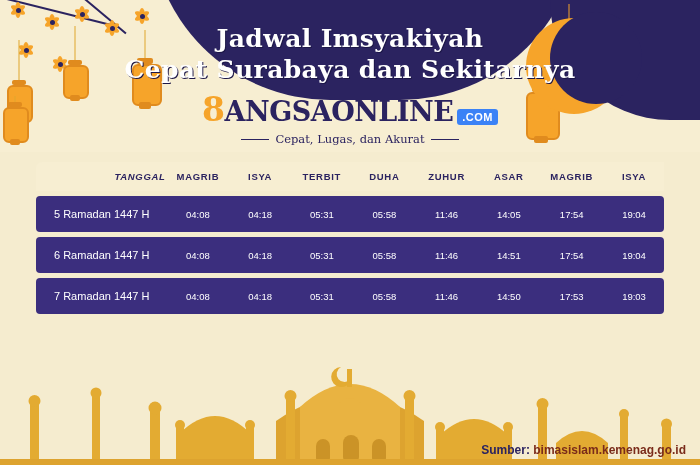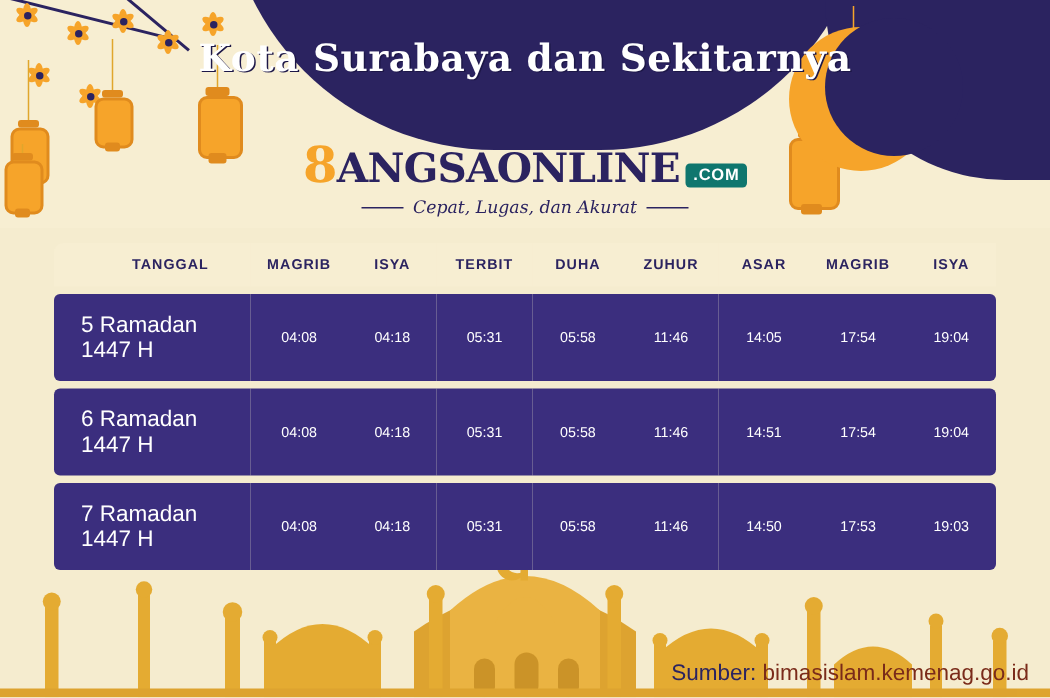--- a/index.html
+++ b/index.html
@@ -27,26 +27,26 @@
   .moon .c2{position:absolute;left:24px;top:-6px;width:92px;height:92px;border-radius:50%;background:#2b2360;}
 
   
   .logo{position:absolute;left:0;top:90px;width:700px;text-align:center;z-index:7;}
   .logo-line{display:inline-block;position:relative;}
   .logo-text{
     font-family:"DejaVu Serif",serif;font-weight:bold;font-size:27px;color:#2b2360;letter-spacing:-.5px;margin-top:35px;
   }
   .logo-8{color:#f6a42a;font-size:33px;}
   .logo-com{
-    display:inline-block;background:#0f766e;color:#fff;font-size:11px;font-weight:bold;
+    display:inline-block;background:#3b82f6;color:#fff;font-size:11px;font-weight:bold;
     padding:2px 5px;border-radius:3px;vertical-align:middle;margin-left:4px;letter-spacing:.5px;
     font-family:"Liberation Sans",sans-serif;
   }
   .logo-sub{
-    margin-top:2px;font-family:"DejaVu Serif",serif;font-style:italic;font-size:11.5px;color:#2b2360;
+    margin-top:2px;font-family:"DejaVu Serif",serif;font-size:11.5px;color:#2b2360;
     position:relative;display:inline-block;padding:0 34px;
   }
   .logo-sub:before,.logo-sub:after{
     content:"";position:absolute;top:50%;width:28px;height:1px;background:#2b2360;
   }
   .logo-sub:before{left:0;}
   .logo-sub:after{right:0;}
 
   
   .lantern{position:absolute;}
@@ -62,34 +62,34 @@
   .flower .core{position:absolute;left:5.5px;top:5.5px;width:5px;height:5px;border-radius:50%;background:#2b2360;}
   .vine{position:absolute;background:#2b2360;}
 
   
   .table-wrap{position:absolute;left:36px;top:157px;width:628px;z-index:8;}
   table{border-collapse:separate;border-spacing:0 5px;width:628px;}
   thead th{
     background:#f7eed2;color:#2b2360;font-size:9.5px;font-weight:bold;letter-spacing:.7px;
     padding:9px 0;text-align:center;
   }
-  thead th:first-child{text-align:center;padding-left:24px;border-radius:6px 0 0 0;}
+  thead th:first-child{text-align:right;padding-left:24px;border-radius:6px 0 0 0;font-style:italic;}
   tbody td{
     background:#3b2e7e;color:#ffffff;font-size:9.5px;text-align:center;padding:12px 0;
   }
-  tbody td:first-child{text-align:left;padding-left:18px;border-radius:4px 0 0 4px;font-size:15px;}
+  tbody td:first-child{text-align:left;padding-left:18px;border-radius:4px 0 0 4px;font-size:11px;}
   tbody td:last-child{border-radius:0 4px 4px 0;}
   .col-tanggal{width:124px;}
   .col-t{width:72px;}
 
   
   .footer{position:absolute;left:0;bottom:0;width:700px;height:110px;z-index:3;}
   .source{
     position:absolute;right:14px;bottom:8px;z-index:9;
-    font-size:15px;font-weight:normal;color:#2b2360;font-family:"Liberation Sans",sans-serif;
+    font-size:12px;font-weight:bold;color:#2b2360;font-family:"Liberation Sans",sans-serif;
   }
   .source .val{color:#7a2b1a;}
 </style>
 </head>
 <body>
 
 <div id="page">
 
   <div class="header">
     <div class="hdr-cream"></div>
@@ -178,21 +178,22 @@
       <div class="body" style="top:29px;left:1px;width:22px;height:30px;"></div>
       <div class="bot" style="top:59px;width:10px;height:6px;"></div>
     </div>
     <div class="lantern" style="right:142px;top:86px;width:34px;height:80px;">
       <div class="cap" style="top:0px;width:18px;height:6px;"></div>
       <div class="body" style="top:6px;left:2px;width:30px;height:44px;"></div>
       <div class="bot" style="top:50px;width:14px;height:7px;"></div>
     </div>
 
     <div class="hdr-title-wrap">
-      <div class="hdr-title l2">Kota Surabaya dan Sekitarnya</div>
+      <div class="hdr-title">Jadwal Imsyakiyah</div>
+      <div class="hdr-title l2">Cepat Surabaya dan Sekitarnya</div>
     </div>
 
     <div class="logo">
       <div class="logo-line">
         <span class="logo-text"><span class="logo-8">8</span><span>ANGSAONLINE</span></span><span class="logo-com">.COM</span>
       </div>
       <div><span class="logo-sub">Cepat, Lugas, dan Akurat</span></div>
     </div>
   </div>
 

